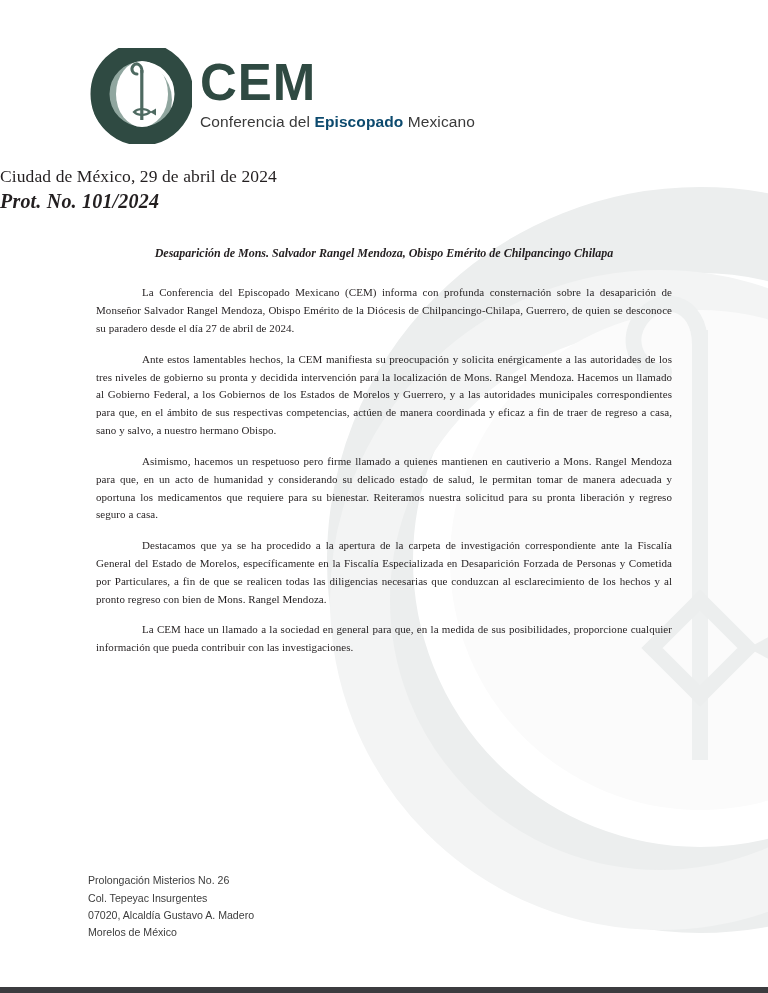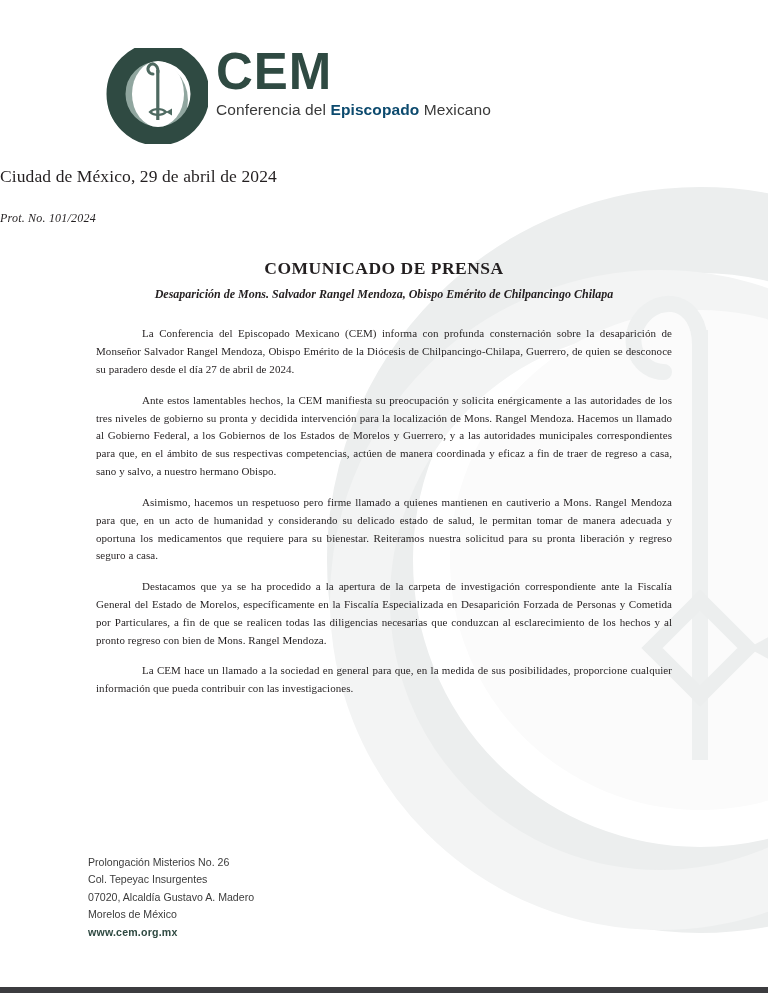--- a/index.html
+++ b/index.html
@@ -33,22 +33,21 @@
     z-index: 0;
   }
   .watermark svg { display: block; }
 
   
   .header {
     position: relative;
     z-index: 2;
     padding: 48px 0 0 88px;
     display: flex;
-    align-items: flex-start;
-    margin-left: 16px;
+    align-items: center;
   }
   .logo-mark {
     position: relative;
     width: 104px;
     height: 96px;
     flex: 0 0 auto;
   }
   .logo-mark svg { display: block; }
 
   .logo-word {
@@ -78,23 +77,24 @@
     z-index: 2;
     margin: 22px 95px 0 0;
     text-align: left;
   }
   .city-date {
     font-size: 17.5px;
     letter-spacing: 0.1px;
   }
   .prot-no {
     font-style: italic;
-    font-size: 12px;
-    margin-top: 24px;
+    font-size: 20px;
+    margin-top: 3px;
     letter-spacing: 0.2px;
+    font-weight: bold;
   }
 
   
   .titles {
     position: relative;
     z-index: 2;
     text-align: center;
     margin: 32px 100px 0 100px;
   }
   .title-main {
@@ -209,34 +209,32 @@
       <div class="logo-sub"><span>Conferencia del </span><b>Episcopado</b><span> Mexicano</span></div>
     </div>
   </div>
 
   <div class="datelines">
     <div class="city-date">Ciudad de México, 29 de abril de 2024</div>
     <div class="prot-no">Prot. No. 101/2024</div>
   </div>
 
   <div class="titles">
-    <div class="title-main">COMUNICADO DE PRENSA</div>
     <div class="title-sub">Desaparición de Mons. Salvador Rangel Mendoza, Obispo Emérito de Chilpancingo Chilapa</div>
   </div>
 
   <div class="body-copy">
     <p>La Conferencia del Episcopado Mexicano (CEM) informa con profunda consternación sobre la desaparición de Monseñor Salvador Rangel Mendoza, Obispo Emérito de la Diócesis de Chilpancingo-Chilapa, Guerrero, de quien se desconoce su paradero desde el día 27 de abril de 2024.</p>
     <p>Ante estos lamentables hechos, la CEM manifiesta su preocupación y solicita enérgicamente a las autoridades de los tres niveles de gobierno su pronta y decidida intervención para la localización de Mons. Rangel Mendoza. Hacemos un llamado al Gobierno Federal, a los Gobiernos de los Estados de Morelos y Guerrero, y a las autoridades municipales correspondientes para que, en el ámbito de sus respectivas competencias, actúen de manera coordinada y eficaz a fin de traer de regreso a casa, sano y salvo, a nuestro hermano Obispo.</p>
     <p>Asimismo, hacemos un respetuoso pero firme llamado a quienes mantienen en cautiverio a Mons. Rangel Mendoza para que, en un acto de humanidad y considerando su delicado estado de salud, le permitan tomar de manera adecuada y oportuna los medicamentos que requiere para su bienestar. Reiteramos nuestra solicitud para su pronta liberación y regreso seguro a casa.</p>
     <p>Destacamos que ya se ha procedido a la apertura de la carpeta de investigación correspondiente ante la Fiscalía General del Estado de Morelos, específicamente en la Fiscalía Especializada en Desaparición Forzada de Personas y Cometida por Particulares, a fin de que se realicen todas las diligencias necesarias que conduzcan al esclarecimiento de los hechos y al pronto regreso con bien de Mons. Rangel Mendoza.</p>
     <p>La CEM hace un llamado a la sociedad en general para que, en la medida de sus posibilidades, proporcione cualquier información que pueda contribuir con las investigaciones.</p>
   </div>
 
   <div class="footer">
     <div>Prolongación Misterios No. 26</div>
     <div>Col. Tepeyac Insurgentes</div>
     <div>07020, Alcaldía Gustavo A. Madero</div>
     <div>Morelos de México</div>
-    <div class="site">www.cem.org.mx</div>
   </div>
 
   <div class="bottom-bar"></div>
 </div>
 
 </body></html>

